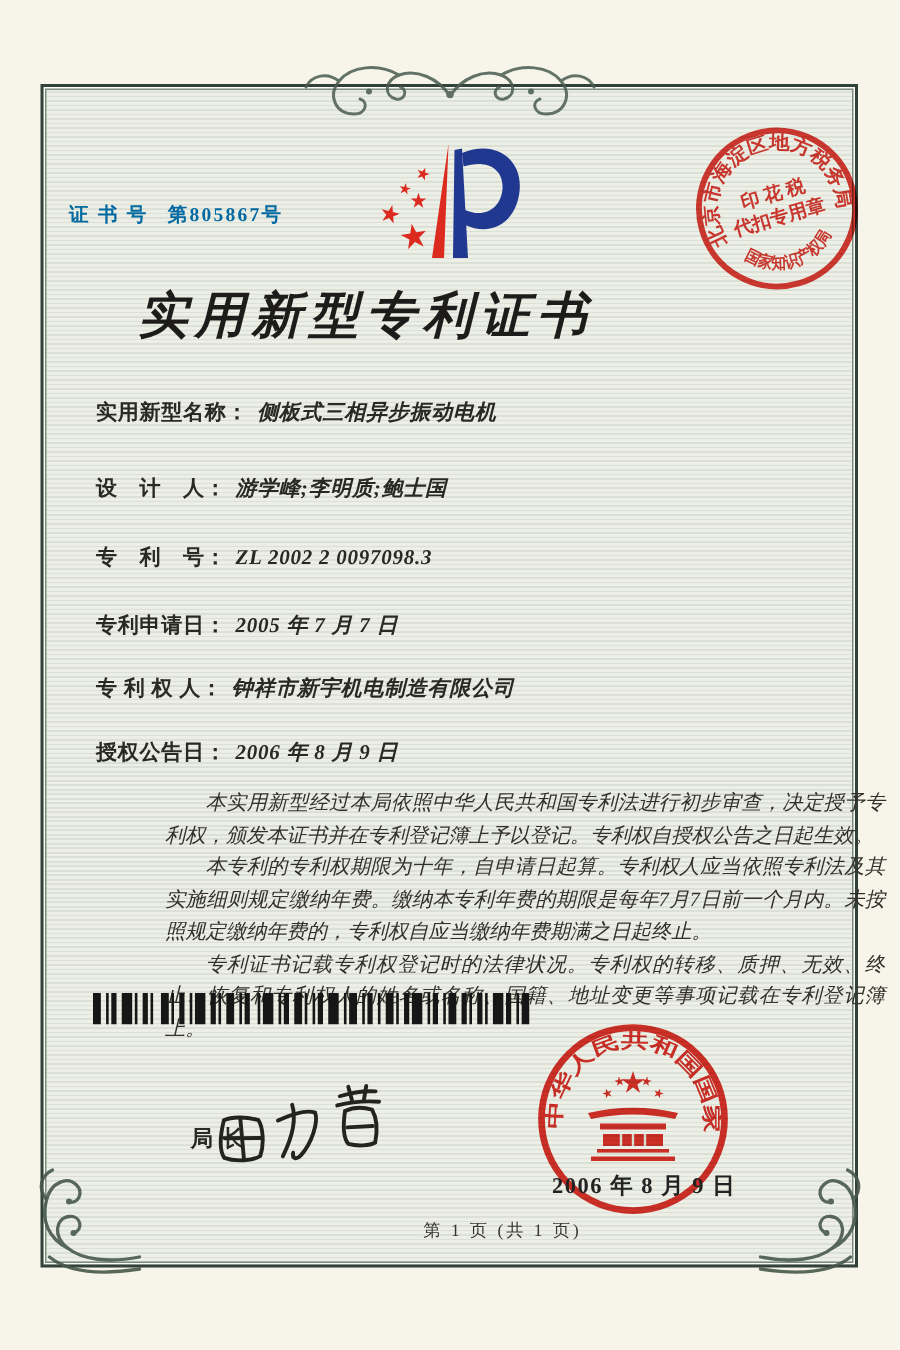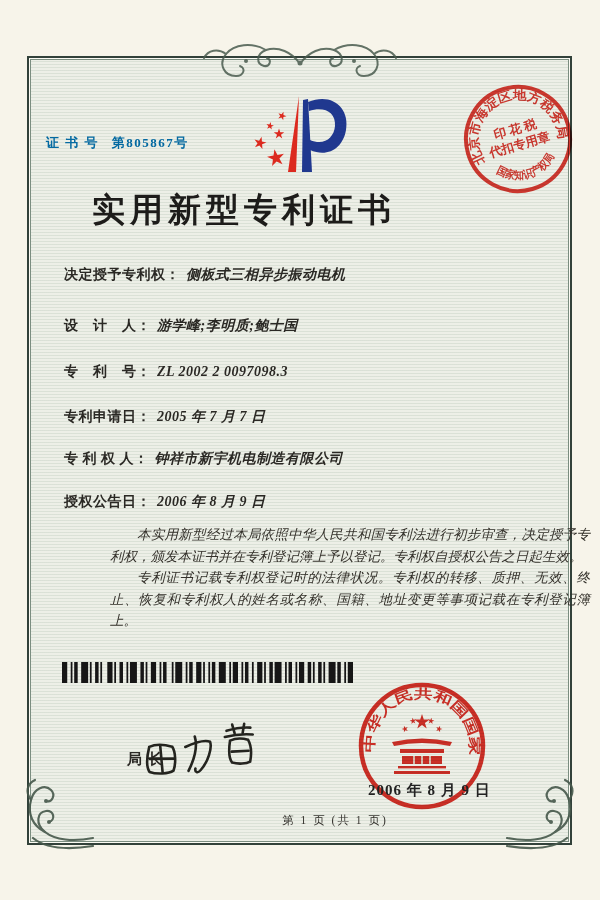--- a/index.html
+++ b/index.html
@@ -14,21 +14,21 @@
     border:2px solid #32413a;
     box-shadow:inset 0 0 0 1px #fbfaf3, inset 0 0 0 2px #7b8d80;
     background:
       repeating-linear-gradient(180deg, rgba(145,168,148,.20) 0 1px, rgba(0,0,0,0) 1px 3px),
       #edefe7;
     z-index:1;
   }
   .abs{position:absolute;}
   .cert-no{left:46px;top:100px;font-size:13px;letter-spacing:1.5px;color:#0369a1;font-weight:600;z-index:2;margin-top:34px;}
   .logo{left:236px;top:84px;z-index:2;}
-  .title{left:0;top:188px;width:488px;text-align:center;font-size:33px;font-weight:700;letter-spacing:5px;color:#1d1c1a;z-index:2;}
+  .title{left:0;top:188px;width:488px;text-align:center;font-size:33px;font-weight:700;letter-spacing:5px;color:#1d1c1a;z-index:2;font-style:italic;}
   .field{left:64px;font-size:14px;font-weight:600;color:#2a2824;letter-spacing:.5px;z-index:2;white-space:nowrap;}
   .field .val{margin-left:6px;font-weight:600;font-style:italic;}
   .f0{top:266px}.f1{top:317px}.f2{top:363px}.f3{top:408px}.f4{top:450px}.f5{top:493px}
   .body-text{left:62px;top:524px;width:480px;font-size:13.5px;line-height:21.5px;color:#33302a;z-index:2;font-style:italic;margin-left:48px;}
   .body-text p{margin:0;text-indent:2em;text-align:justify;}
   .barcode{left:62px;top:662px;width:291px;height:21px;z-index:2;}
   .director-label{left:104px;top:750px;font-size:15px;letter-spacing:6px;color:#2c2a26;font-weight:600;z-index:2;margin-left:23px;}
   .signature{left:138px;top:720px;z-index:2;}
   .office-seal{left:350px;top:676px;z-index:5;mix-blend-mode:multiply;opacity:.94;}
   .seal-date{left:368px;top:781px;width:130px;font-size:15px;font-weight:600;letter-spacing:1px;color:#222;z-index:6;white-space:nowrap;}
@@ -96,40 +96,41 @@
   </g>
   <g fill="#20388f">
     <polygon points="67,16 72,15 76,88 66,88"></polygon>
     <path d="M72,18 C96,8 114,24 110,46 C107,64 92,74 74,66 L74,56 C88,62 98,54 99,42 C100,28 88,22 73,27 Z"></path>
   </g>
 </svg>
 
 <div class="abs title">实用新型专利证书</div>
 
 <div class="abs field f0">
-  <span>决定授予专利权：</span><span class="val">侧板式三相异步振动电机</span>
+  <span>实用新型名称：</span><span class="val">侧板式三相异步振动电机</span>
 </div>
 <div class="abs field f1">
   <span>设　计　人：</span><span class="val">游学峰;李明质;鲍士国</span>
 </div>
 <div class="abs field f2">
   <span>专　利　号：</span><span class="val">ZL 2002 2 0097098.3</span>
 </div>
 <div class="abs field f3">
   <span>专利申请日：</span><span class="val">2005 年 7 月 7 日</span>
 </div>
 <div class="abs field f4">
   <span>专 利 权 人：</span><span class="val">钟祥市新宇机电制造有限公司</span>
 </div>
 <div class="abs field f5">
   <span>授权公告日：</span><span class="val">2006 年 8 月 9 日</span>
 </div>
 
 <div class="abs body-text">
   <p>本实用新型经过本局依照中华人民共和国专利法进行初步审查，决定授予专利权，颁发本证书并在专利登记簿上予以登记。专利权自授权公告之日起生效。</p>
+  <p>本专利的专利权期限为十年，自申请日起算。专利权人应当依照专利法及其实施细则规定缴纳年费。缴纳本专利年费的期限是每年7月7日前一个月内。未按照规定缴纳年费的，专利权自应当缴纳年费期满之日起终止。</p>
   <p>专利证书记载专利权登记时的法律状况。专利权的转移、质押、无效、终止、恢复和专利权人的姓名或名称、国籍、地址变更等事项记载在专利登记簿上。</p>
 </div>
 
 <svg class="abs barcode" viewBox="0 0 167 20" preserveAspectRatio="none">
   <path fill="#161616" d="M0 0h3v20H0z M5 0h1v20H5z M7 0h2v20H7z M11 0h4v20h-4z M16 0h1v20h-1z M19 0h2v20h-2z M22 0h1v20h-1z M26 0h3v20h-3z M30 0h1v20h-1z M33 0h2v20h-2z M37 0h1v20h-1z M39 0h4v20h-4z M45 0h2v20h-2z M48 0h1v20h-1z M51 0h3v20h-3z M56 0h1v20h-1z M58 0h2v20h-2z M63 0h1v20h-1z M65 0h4v20h-4z M71 0h1v20h-1z M73 0h2v20h-2z M77 0h3v20h-3z M81 0h1v20h-1z M84 0h1v20h-1z M86 0h2v20h-2z M90 0h4v20h-4z M96 0h1v20h-1z M98 0h3v20h-3z M103 0h1v20h-1z M105 0h2v20h-2z M109 0h1v20h-1z M112 0h3v20h-3z M116 0h1v20h-1z M119 0h2v20h-2z M122 0h4v20h-4z M128 0h1v20h-1z M130 0h2v20h-2z M134 0h1v20h-1z M136 0h3v20h-3z M141 0h2v20h-2z M144 0h1v20h-1z M147 0h2v20h-2z M150 0h1v20h-1z M153 0h4v20h-4z M158 0h2v20h-2z M162 0h1v20h-1z M164 0h3v20h-3z"></path>
 </svg>
 
 <div class="abs director-label">局长</div>
 <svg class="abs signature" width="135" height="80" viewBox="0 0 135 80" aria-label="田力普">
   <g fill="none" stroke="#24241f" stroke-width="2.6" stroke-linecap="round" transform="rotate(-3 67 40)">

